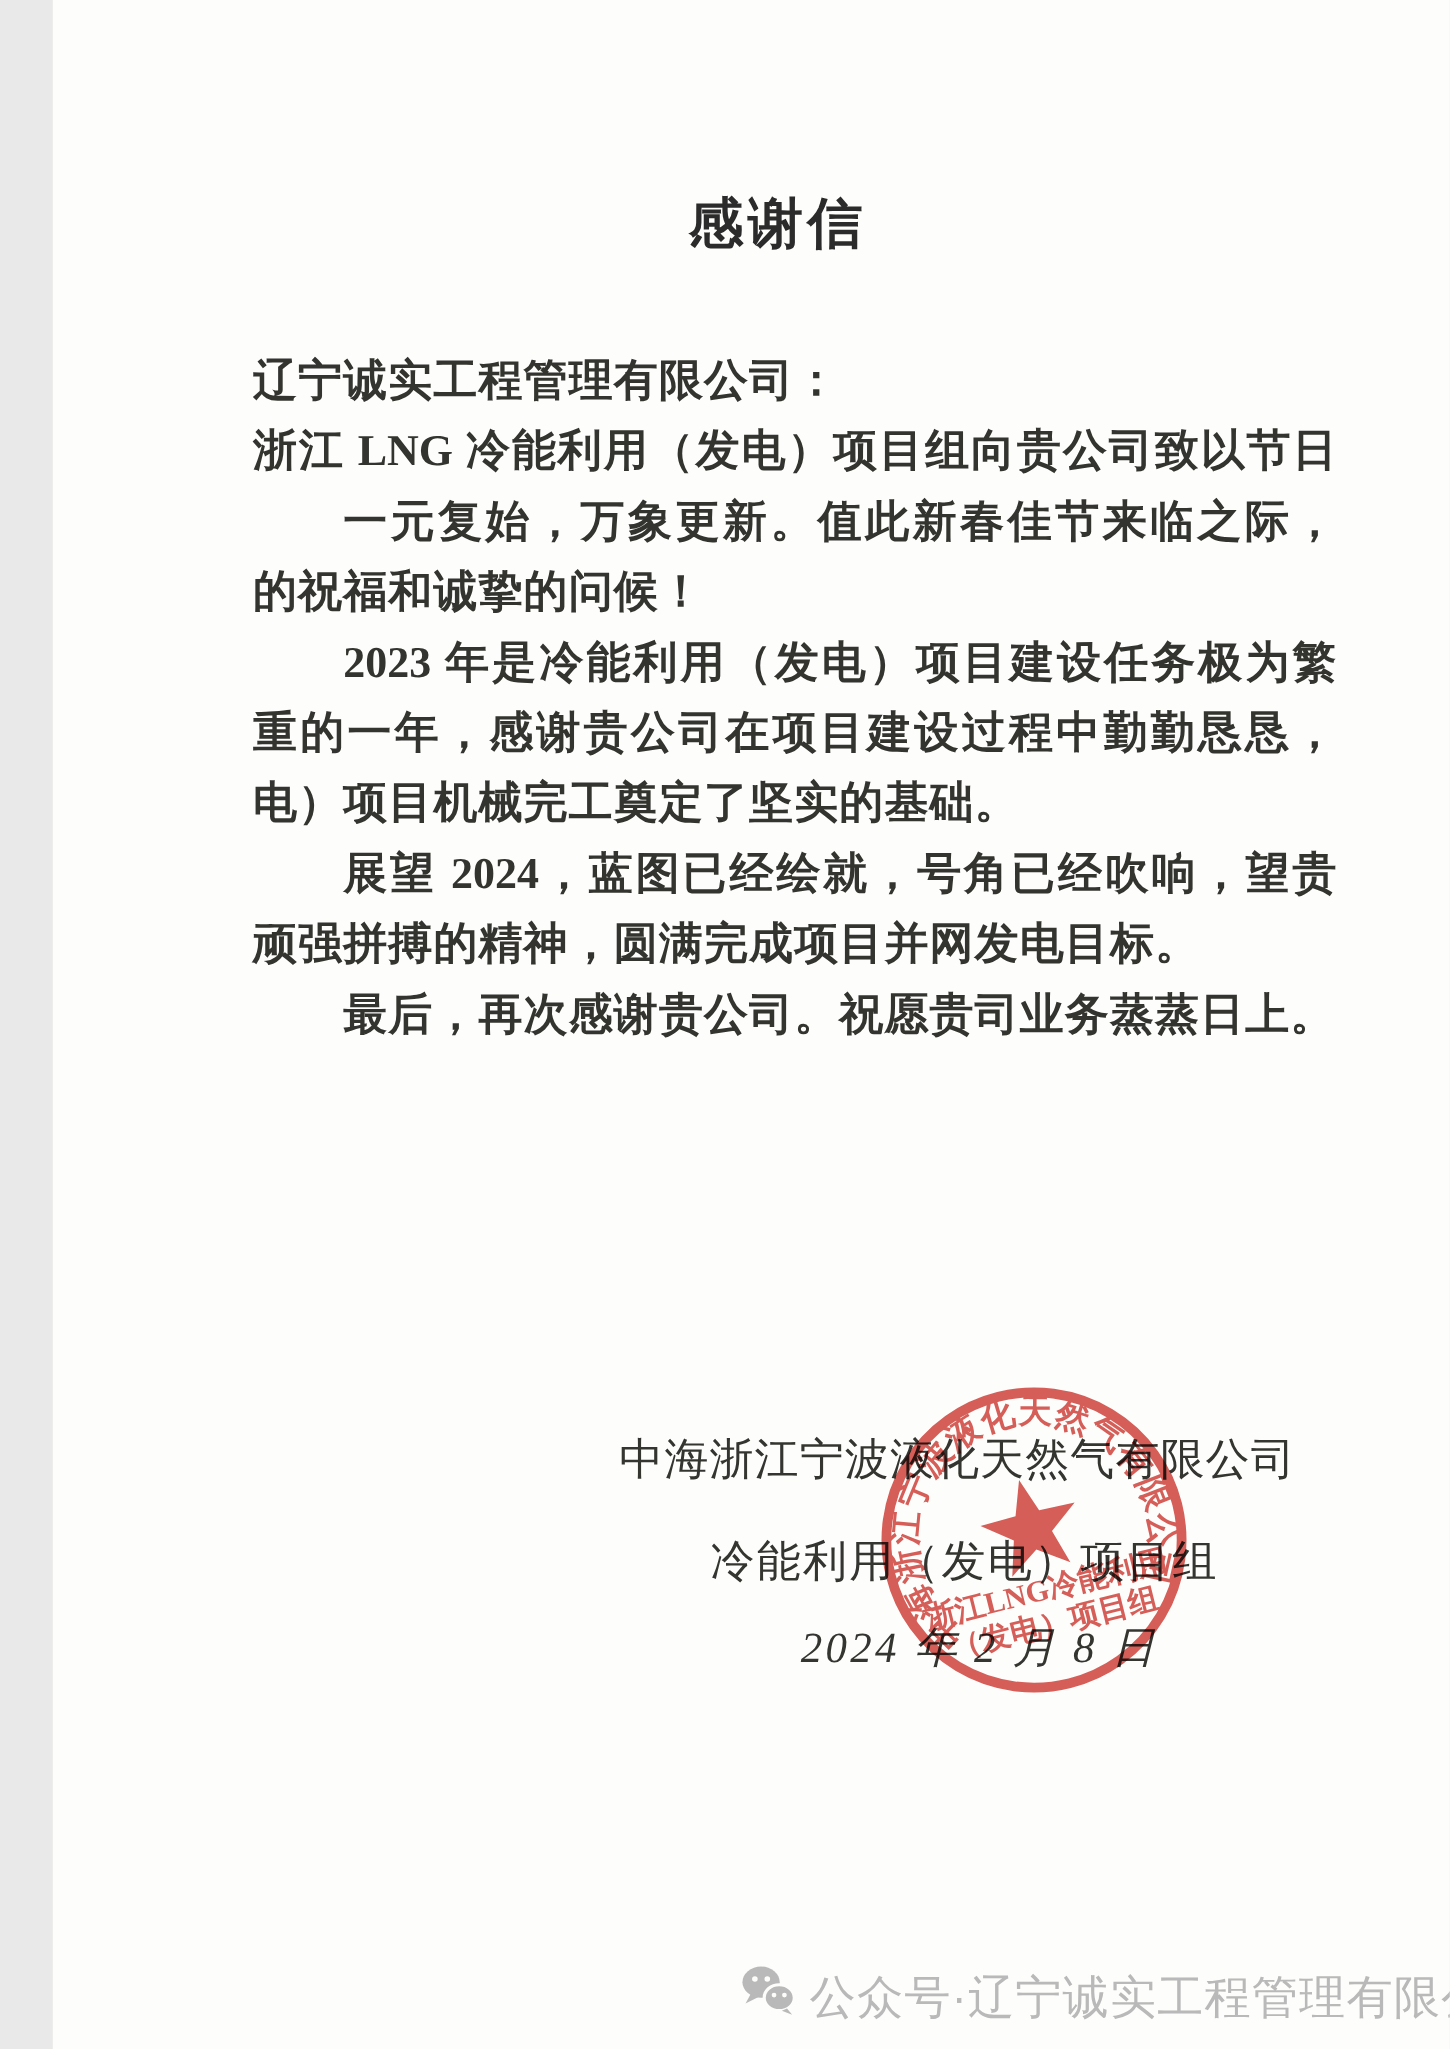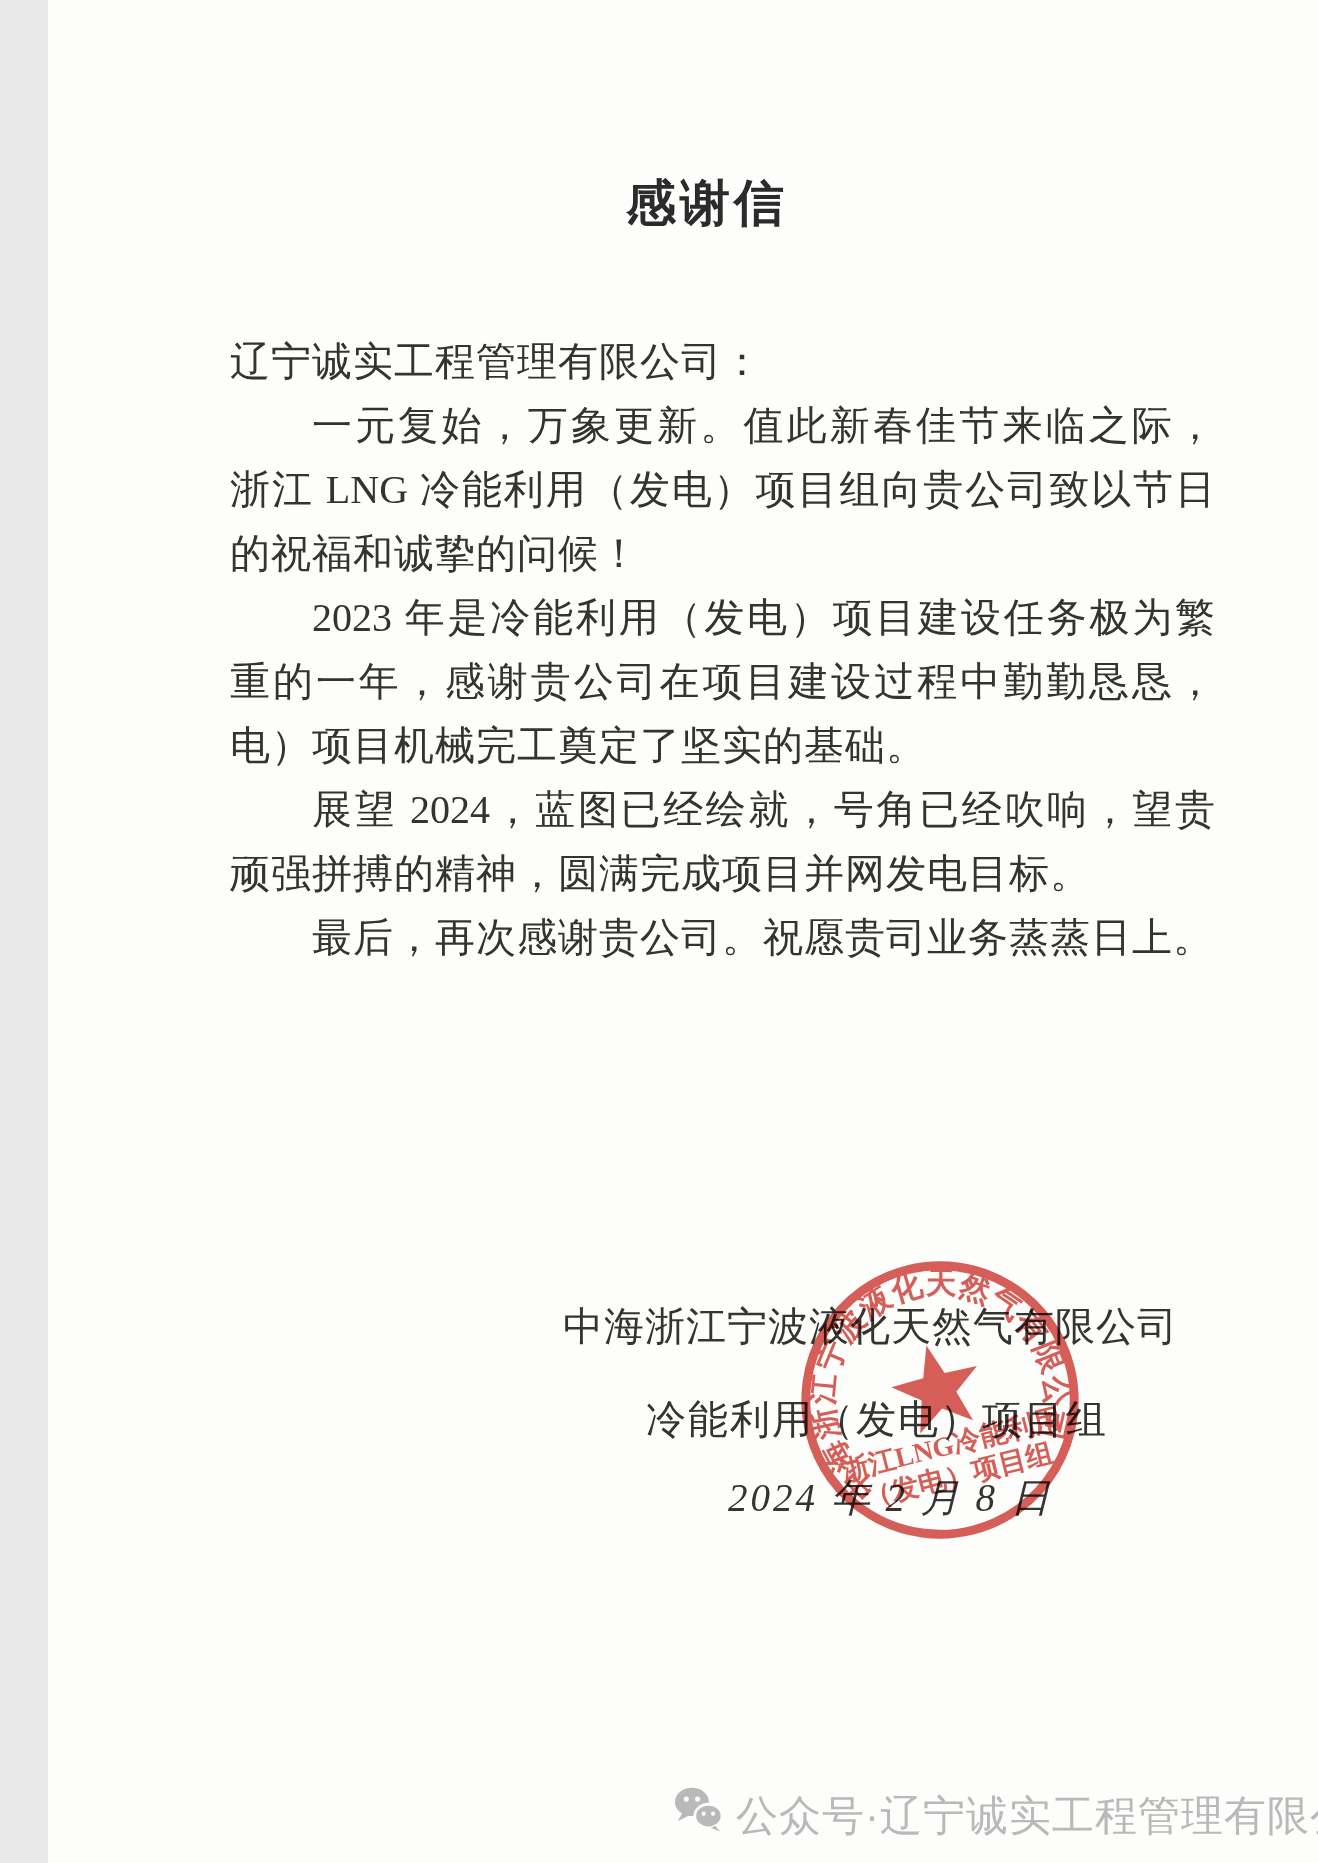--- a/index.html
+++ b/index.html
@@ -21,22 +21,23 @@
     text-align: center;
     font-family: "Liberation Sans", "DejaVu Sans", sans-serif;
     font-weight: 700;
     font-size: 50px;
     letter-spacing: 4px;
     color: #2b2b2b;
   }
 
   .body-block {
     position: absolute;
-    left: 182px; top: 330px;
+    left: 182px; top: 314px;
     width: 985px;
+    font-weight: bold;
   }
   .body-line {
     height: 64px;
     line-height: 64px;
     font-size: 40px;
     letter-spacing: 1px;
     white-space: nowrap;
     color: #333330;
   }
   .body-line.fill {
@@ -98,22 +99,22 @@
 </head>
 <body>
 
 <div class="page" style="background: rgb(253, 253, 251); margin-left: 48px;">
 
   <div class="doc-title">感谢信</div>
 
   <div class="body-block">
 
   <div class="body-line">辽宁诚实工程管理有限公司：</div>
+      <div class="body-line fill">浙江 LNG 冷能利用（发电）项目组向贵公司致以节日</div>
       <div class="body-line indent fill">一元复始，万象更新。值此新春佳节来临之际，</div>
-      <div class="body-line fill">浙江 LNG 冷能利用（发电）项目组向贵公司致以节日</div>
       <div class="body-line">的祝福和诚挚的问候！</div>
       <div class="body-line indent fill">2023 年是冷能利用（发电）项目建设任务极为繁</div>
       <div class="body-line fill">重的一年，感谢贵公司在项目建设过程中勤勤恳恳，</div>
       <div class="body-line">电）项目机械完工奠定了坚实的基础。</div>
       <div class="body-line indent fill">展望 2024，蓝图已经绘就，号角已经吹响，望贵</div>
       <div class="body-line">顽强拼搏的精神，圆满完成项目并网发电目标。</div>
       <div class="body-line indent">最后，再次感谢贵公司。祝愿贵司业务蒸蒸日上。</div>
     </div>
 
   <div class="sig-line sig-company">中海浙江宁波液化天然气有限公司</div>

